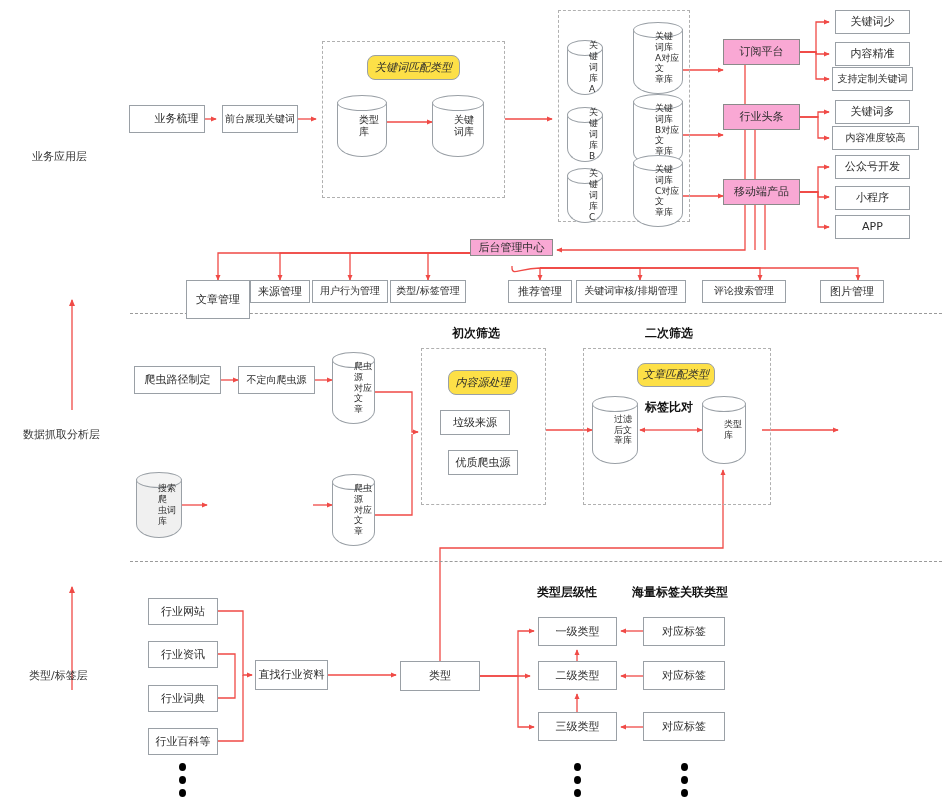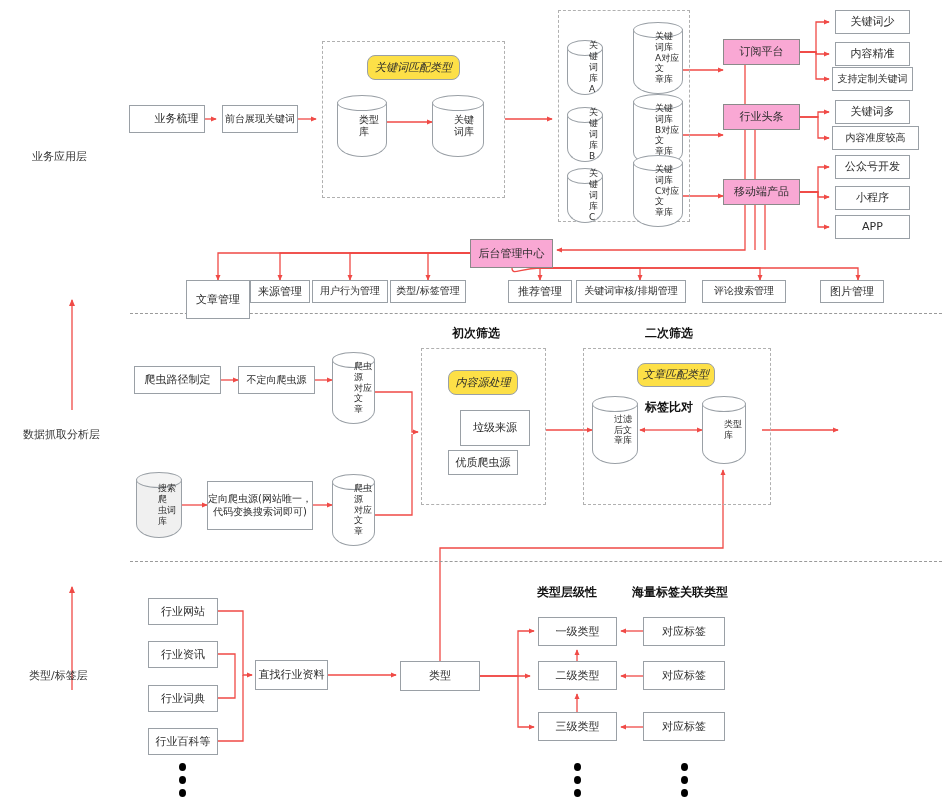--- a/index.html
+++ b/index.html
@@ -190,21 +190,21 @@
 
   <div class="node boxn" style="left:835px;top:10px;width:75px;height:24px;">关键词少</div>
   <div class="node boxn" style="left:835px;top:42px;width:75px;height:24px;">内容精准</div>
   <div class="node boxn" style="left:832px;top:67px;width:81px;height:24px;font-size:10px;">支持定制关键词</div>
   <div class="node boxn" style="left:835px;top:100px;width:75px;height:24px;">关键词多</div>
   <div class="node boxn" style="left:832px;top:126px;width:87px;height:24px;font-size:10px;">内容准度较高</div>
   <div class="node boxn" style="left:835px;top:155px;width:75px;height:24px;">公众号开发</div>
   <div class="node boxn" style="left:835px;top:186px;width:75px;height:24px;">小程序</div>
   <div class="node boxn" style="left:835px;top:215px;width:75px;height:24px;">APP</div>
 
-  <div class="node boxgray" style="left:470px;top:239px;width:83px;height:29px;">后台管理中心</div>
+  <div class="node boxgray" style="left:470px;top:239px;width:83px;height:17px;">后台管理中心</div>
 
   <div class="node boxn" style="left:186px;top:280px;width:64px;height:39px;">文章管理</div>
   <div class="node boxn" style="left:250px;top:280px;width:60px;height:23px;">来源管理</div>
   <div class="node boxn" style="left:312px;top:280px;width:76px;height:23px;font-size:10px;">用户行为管理</div>
   <div class="node boxn" style="left:390px;top:280px;width:76px;height:23px;font-size:10px;">类型/标签管理</div>
   <div class="node boxn" style="left:508px;top:280px;width:64px;height:23px;">推荐管理</div>
   <div class="node boxn" style="left:576px;top:280px;width:110px;height:23px;font-size:10px;">关键词审核/排期管理</div>
   <div class="node boxn" style="left:702px;top:280px;width:84px;height:23px;font-size:10px;">评论搜索管理</div>
   <div class="node boxn" style="left:820px;top:280px;width:64px;height:23px;">图片管理</div>
 
@@ -217,34 +217,32 @@
 对应文
 章</div>
   </div>
 
   <div class="cyl shaded" style="left:136px;top:472px;width:46px;height:66px;">
     <div class="cbody"></div>
       <div class="ctop"></div>
     <div class="ctxt" style="white-space:pre-line;font-size:9px;">搜索爬
 虫词库</div>
   </div>
-  <div class="node boxn" style="left:207px;top:481px;width:106px;height:49px;white-space:pre-line;font-size:10px;">定向爬虫源(网站唯一，
-代码变换搜索词即可)</div>
   <div class="cyl" style="left:332px;top:474px;width:43px;height:72px;">
     <div class="cbody"></div>
       <div class="ctop"></div>
     <div class="ctxt" style="white-space:pre-line;font-size:9px;">爬虫源
 对应文
 章</div>
   </div>
 
   <div class="lbl-b" style="left:452px;top:325px;">初次筛选</div>
   <div class="dashgrp" style="left:421px;top:348px;width:125px;height:157px;"></div>
   <div class="node rounded" style="left:448px;top:370px;width:70px;height:25px;">内容源处理</div>
-  <div class="node boxn" style="left:460px;top:410px;width:70px;height:36px;">垃级来源</div>
+  <div class="node boxn" style="left:440px;top:410px;width:70px;height:25px;">垃级来源</div>
   <div class="node boxn" style="left:448px;top:450px;width:70px;height:25px;">优质爬虫源</div>
 
   <div class="lbl-b" style="left:645px;top:325px;">二次筛选</div>
   <div class="dashgrp" style="left:583px;top:348px;width:188px;height:157px;"></div>
   <div class="node rounded" style="left:637px;top:363px;width:78px;height:24px;">文章匹配类型</div>
   <div class="lbl-b" style="left:645px;top:399px;">标签比对</div>
   <div class="cyl" style="left:592px;top:396px;width:46px;height:68px;">
     <div class="cbody"></div>
       <div class="ctop"></div>
     <div class="ctxt" style="white-space:pre-line;font-size:9px;">过滤后文

